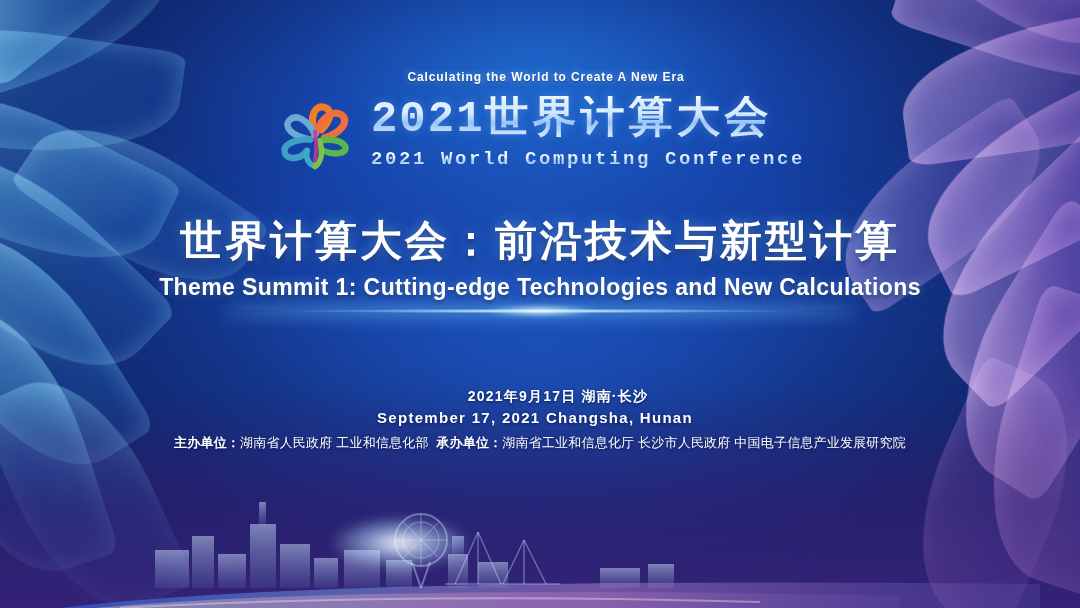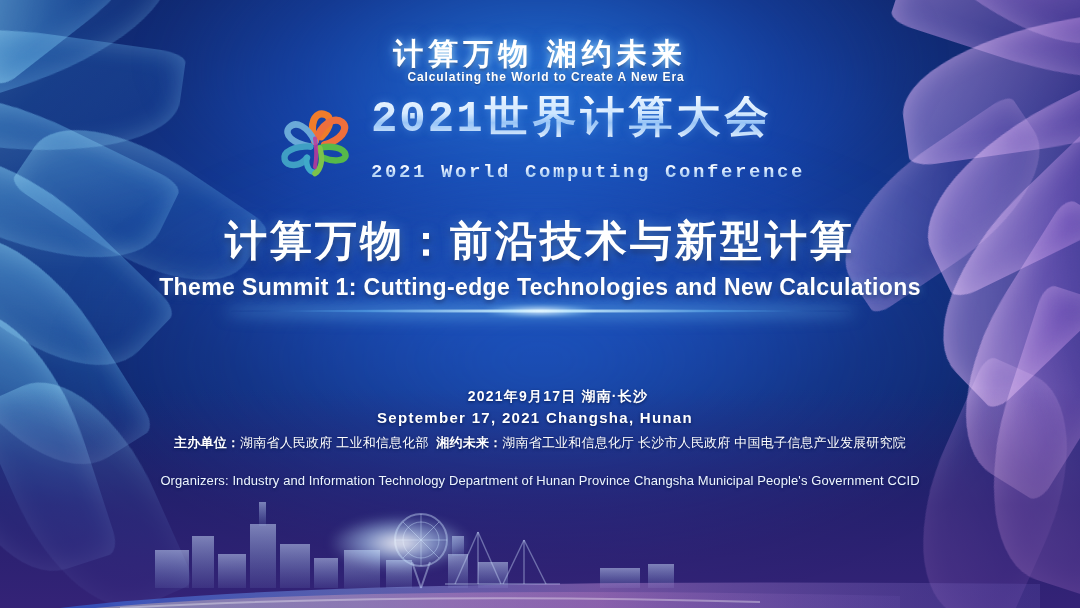--- a/index.html
+++ b/index.html
@@ -76,21 +76,21 @@
   .brandtext{display:flex;flex-direction:column;align-items:flex-start;font-family:Liberation Mono, monospace;}
   .brand-cn{
     font-size:44px;font-weight:bold;letter-spacing:4px;line-height:1.05;
     color:#f2f8ff;
     background:linear-gradient(180deg,#ffffff 0%,#eaf4ff 38%,#9fc6f5 58%,#ffffff 100%);
     -webkit-background-clip:text;background-clip:text;-webkit-text-fill-color:transparent;
     text-shadow:0 0 10px rgba(120,190,255,.35);
   }
   .brand-cn .yr{font-weight:bold;letter-spacing:2px;}
   .brand-en{
-    font-size:19px;font-weight:bold;letter-spacing:2.6px;margin-top:19px;
+    font-size:19px;font-weight:bold;letter-spacing:2.6px;margin-top:6px;
     background:linear-gradient(180deg,#ffffff 0%,#e6f1ff 40%,#a8cbf2 62%,#ffffff 100%);
     -webkit-background-clip:text;background-clip:text;-webkit-text-fill-color:transparent;
   }
 
   .theme-cn{
     position:absolute;top:213px;left:0;right:0;text-align:center;
     font-size:42px;font-weight:bold;letter-spacing:3px;color:#ffffff;
     text-shadow:0 0 12px rgba(130,195,255,.55),0 3px 6px rgba(6,24,80,.85);
   }
   .theme-en{
@@ -227,21 +227,20 @@
 
       <g>
         <path d="M60 150 Q 320 118 1040 126 L1040 150 Z" fill="url(#roadg)" opacity=".55"></path>
         <path d="M95 150 Q 360 126 900 138 L900 150 Z" fill="url(#roadg2)" opacity=".50"></path>
         <path d="M120 150 Q 400 134 760 144" stroke="#ffffff" stroke-opacity=".35" stroke-width="2" fill="none"></path>
       </g>
     </svg>
     <div class="roadglow"></div>
   </div>
 
-  <div class="slogan-cn">计算万物  湘约未来</div>
   <div class="slogan-en">Calculating the World to Create A New Era</div>
 
   <div class="brandrow">
     <div class="logo">
       <svg viewBox="0 0 100 92" width="80" height="74">
         <g fill="none" stroke-linecap="round">
           <path d="M50 48 C 42 26, 50 10, 62 14 C 72 17, 70 30, 58 42" stroke="#f07c2a" stroke-width="9"></path>
           <path d="M50 48 C 58 26, 74 16, 84 24 C 93 32, 82 46, 62 52" stroke="#ef6f3c" stroke-width="9"></path>
           <path d="M50 48 C 40 28, 26 22, 18 30 C 10 39, 22 50, 44 54" stroke="#6aa9d8" stroke-width="8"></path>
           <path d="M44 54 C 24 54, 10 60, 12 70 C 14 80, 32 80, 40 68" stroke="#3f9fc4" stroke-width="8"></path>
@@ -251,25 +250,24 @@
           <path d="M50 44 C 52 56, 52 68, 50 80" stroke="#c0399a" stroke-width="5" opacity=".85"></path>
         </g>
       </svg>
     </div>
     <div class="brandtext">
       <div class="brand-cn"><span class="yr">2021</span><span>世界计算大会</span></div>
       <div class="brand-en">2021 World Computing Conference</div>
     </div>
   </div>
 
-  <div class="theme-cn">计算万物：前沿技术与新型计算</div>
+  <div class="theme-cn">世界计算大会：前沿技术与新型计算</div>
   <div class="theme-en">Theme Summit 1: Cutting-edge Technologies and New Calculations</div>
 
   <div class="date-cn">2021年9月17日   湖南·长沙</div>
   <div class="date-en">September 17, 2021  Changsha, Hunan</div>
 
   <div class="org-cn">
-    <b>主办单位：</b><span>湖南省人民政府  工业和信息化部</span>&nbsp;&nbsp;<b>湘约未来：</b><span>湖南省工业和信息化厅  长沙市人民政府  中国电子信息产业发展研究院</span>
-  </div>
-
-  <div class="org-en2">Organizers: Industry and Information Technology Department of Hunan Province  Changsha Municipal People's Government  CCID</div>
+    <b>主办单位：</b><span>湖南省人民政府  工业和信息化部</span>&nbsp;&nbsp;<b>承办单位：</b><span>湖南省工业和信息化厅  长沙市人民政府  中国电子信息产业发展研究院</span>
+  </div>
+
 
 </div>
 
 </body></html>

